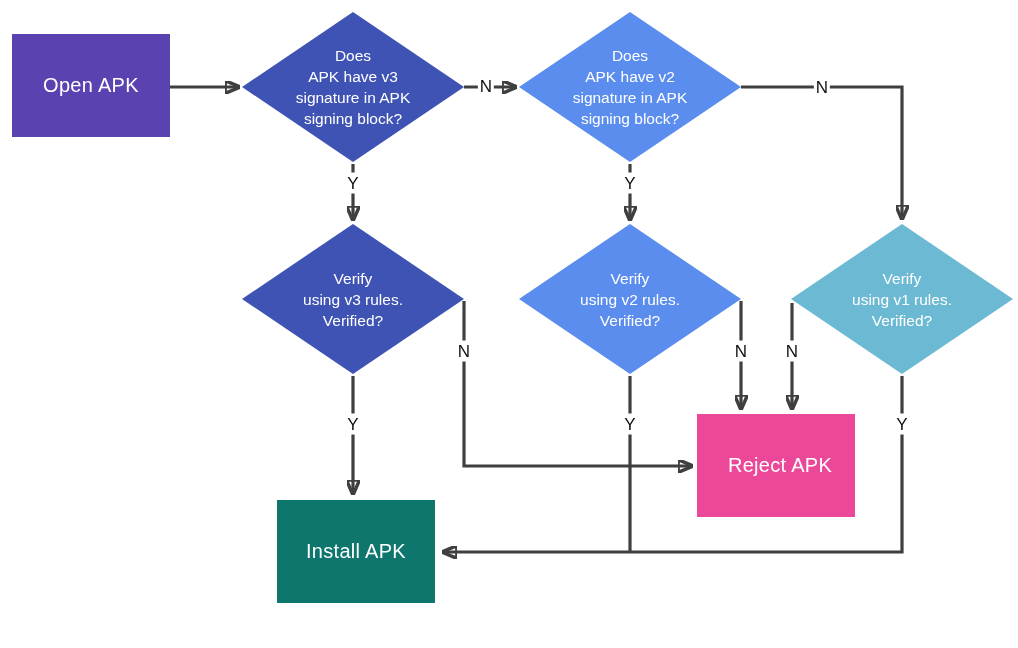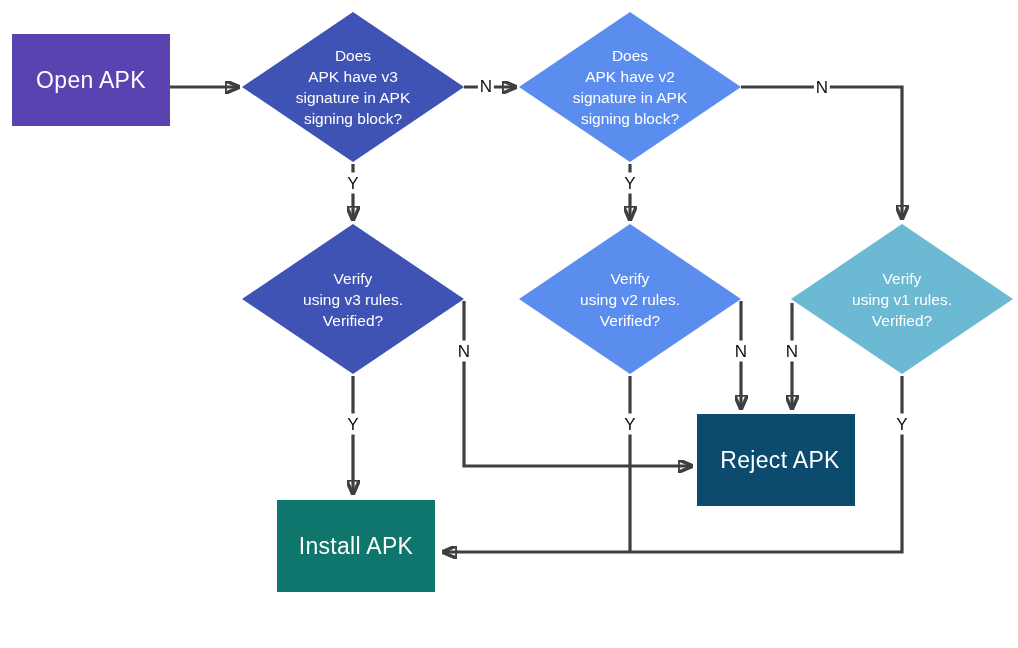--- a/index.html
+++ b/index.html
@@ -33,22 +33,22 @@
     display: flex;
     align-items: center;
     justify-content: center;
     text-align: center;
     color: #ffffff;
     white-space: pre-line;
     box-sizing: border-box;
   }
   .rect-node {
     width: 158px;
-    height: 92px;
-    font-size: 23px;
+    height: 103px;
+    font-size: 20px;
     letter-spacing: 0.3px;
   }
   .diamond-node {
     width: 222px;
     height: 150px;
     font-size: 15.5px;
     line-height: 21px;
     clip-path: polygon(50% 0, 100% 50%, 50% 100%, 0 50%);
   }
   .edge-label {
@@ -80,21 +80,21 @@
     <path d="M464 301 L464 466 L691 466" marker-end="url(#arrow)"></path>
     <path d="M353 376 L353 493" marker-end="url(#arrow)"></path>
     <path d="M741 301 L741 408" marker-end="url(#arrow)"></path>
     <path d="M630 376 L630 553"></path>
     <path d="M792 303 L792 408" marker-end="url(#arrow)"></path>
     <path d="M902 376 L902 552 L444 552" marker-end="url(#arrow)"></path>
   </svg>
 
   <div class="node rect-node" style="left: 12px; top: 34px; background-color: rgb(90, 67, 176);">Open APK</div>
 
-  <div class="node rect-node" style="left: 697px; top: 414px; background-color: #0c4a6e; padding-left: 8px;">Reject APK</div>
+  <div class="node rect-node" style="left: 697px; top: 414px; background-color: #ec4899; padding-left: 8px;">Reject APK</div>
 
   <div class="node rect-node" style="left: 277px; top: 500px; background-color: #0f766e;">Install APK</div>
 
   <div class="node diamond-node" style="left: 242px; top: 12px; background-color: rgb(62, 83, 180);">Does
 APK have v3
 signature in APK
 signing block?</div>
 
   <div class="node diamond-node" style="left: 519px; top: 12px; background-color: rgb(90, 141, 238);">Does
 APK have v2

